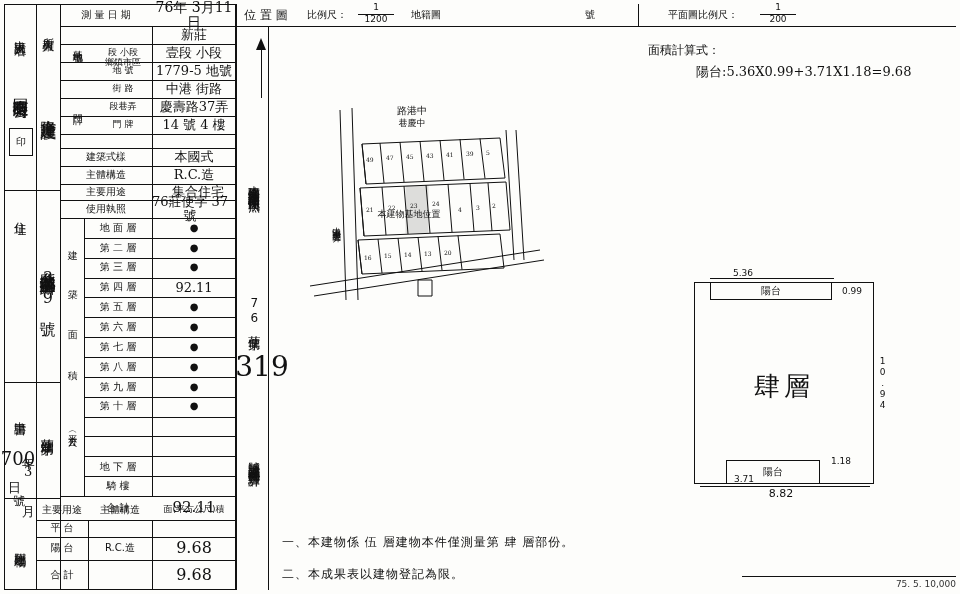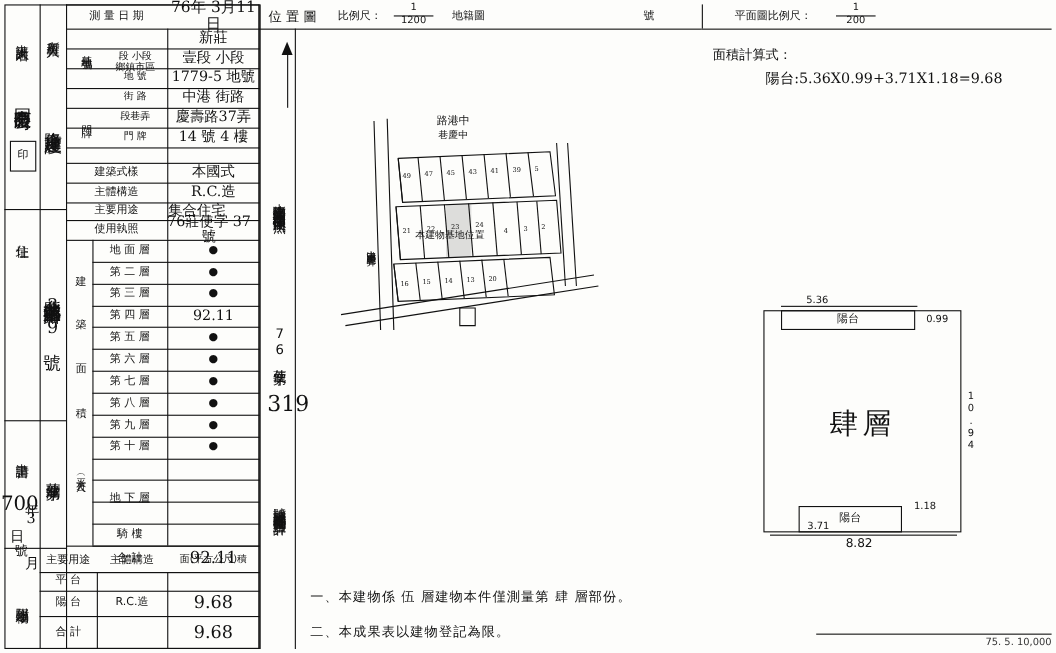--- a/index.html
+++ b/index.html
@@ -103,21 +103,21 @@
   <div class="lbl xs" style="left:94px;top:116px;width:58px;height:18px;">門 牌</div>
   <div class="lbl hw" style="left:152px;top:116px;width:84px;height:18px;">14 號 4 樓</div>
 
   <div class="lbl sm" style="left:60px;top:148px;width:92px;height:18px;">建築式樣</div>
   <div class="lbl hw" style="left:152px;top:148px;width:84px;height:18px;">本國式</div>
 
   <div class="lbl sm" style="left:60px;top:166px;width:92px;height:18px;">主體構造</div>
   <div class="lbl hw" style="left:152px;top:166px;width:84px;height:18px;">R.C.造</div>
 
   <div class="lbl sm" style="left:60px;top:184px;width:92px;height:16px;">主要用途</div>
-  <div class="lbl hw" style="left:137px;top:184px;width:84px;height:16px;">集合住宅</div>
+  <div class="lbl hw" style="left:156px;top:184px;width:84px;height:16px;">集合住宅</div>
 
   <div class="lbl sm" style="left:60px;top:200px;width:92px;height:18px;">使用執照</div>
   <div class="lbl hw" style="left:144px;top:200px;width:92px;height:18px;">76莊使字 37 號</div>
 
   <div class="vline" style="left:84px;top:218px;height:278px;"></div>
   <div class="vline" style="left:152px;top:218px;height:278px;"></div>
   <div class="hline" style="left:60px;top:496px;width:176px;"></div>
   <div class="hline" style="left:60px;top:520px;width:176px;"></div>
 
   <div class="lbl sm vert" style="left:60px;top:222px;width:24px;height:40px;">建</div>
@@ -157,21 +157,21 @@
       <div class="hline" style="left: 84px; top: 416.6px; width: 152px;"></div>
       <div class="lbl sm" style="left: 84px; top: 396.7px; width: 68px; height: 19.9px;">第 十 層</div>
       <div class="lbl" style="left: 152px; top: 396.7px; width: 84px; height: 19.9px; font-size: 10px;">●</div>
       <div class="hline" style="left: 84px; top: 436.4px; width: 152px;"></div>
       <div class="lbl sm" style="left: 84px; top: 416.6px; width: 68px; height: 19.9px;"></div>
       <div class="lbl hw" style="left: 152px; top: 416.6px; width: 84px; height: 19.9px; font-size: 13px;"></div>
       <div class="hline" style="left: 84px; top: 456.3px; width: 152px;"></div>
       <div class="lbl sm" style="left: 84px; top: 436.4px; width: 68px; height: 19.9px;"></div>
       <div class="lbl hw" style="left: 152px; top: 436.4px; width: 84px; height: 19.9px; font-size: 13px;"></div>
       <div class="hline" style="left: 84px; top: 476.1px; width: 152px;"></div>
-      <div class="lbl sm" style="left: 84px; top: 443px; width: 68px; height: 19.9px; text-decoration: underline;">地 下 層</div>
+      <div class="lbl sm" style="left: 84px; top: 457px; width: 68px; height: 19.9px;">地 下 層</div>
       <div class="lbl hw" style="left: 152px; top: 456.3px; width: 84px; height: 19.9px; font-size: 13px;"></div>
       <div class="hline" style="left: 84px; top: 496px; width: 152px;"></div>
       <div class="lbl sm" style="left: 84px; top: 476.1px; width: 68px; height: 19.9px;">騎  樓</div>
       <div class="lbl hw" style="left: 152px; top: 476.1px; width: 84px; height: 19.9px; font-size: 13px;"></div>
     </div>
 
   <div class="lbl sm" style="left:84px;top:496px;width:68px;height:24px;">合    計</div>
   <div class="lbl hw" style="left:152px;top:496px;width:84px;height:24px;font-size:15px;">92.11</div>
 
   <div class="hline" style="left:36px;top:520px;width:200px;"></div>
@@ -218,21 +218,21 @@
   <div class="vline" style="left:236px;top:4px;height:586px;"></div>
   <div class="vline" style="left:268px;top:26px;height:564px;"></div>
 
   <div style="position:absolute;left:255px;top:38px;width:14px;height:60px;">
     <div style="position:absolute;left:6px;top:8px;width:1px;height:52px;background:#111;"></div>
     <div style="position:absolute;left:1px;top:0px;width:0;height:0;border-left:5px solid transparent;border-right:5px solid transparent;border-bottom:12px solid #111;"></div>
   </div>
 
   <div class="lbl vert md" style="left:240px;top:100px;width:28px;height:168px;line-height:1.0;">本建物平面圖及建物面積係使用執照</div>
   <div class="lbl vert md" style="left:240px;top:272px;width:28px;height:82px;">76莊使字第</div>
-  <div class="lbl hw" style="left:238px;top:354px;width:48px;height:26px;font-size:20px;">319</div>
+  <div class="lbl hw" style="left:238px;top:354px;width:48px;height:26px;font-size:28px;">319</div>
   <div class="lbl vert md" style="left:240px;top:384px;width:28px;height:150px;">號設計圖或竣工平面圖轉繪計算</div>
 
   <div class="mapbox" style="left:300px;top:100px;width:250px;height:200px;">
     <svg width="250" height="200" viewBox="0 0 250 200">
       <g stroke="#111" stroke-width="1" fill="none">
 
         <path d="M62 44 L200 38 L205 78 L66 84 Z"></path>
         <path d="M62 44 L66 84"></path>
         <path d="M80 43 L84 83"></path>
         <path d="M100 42 L104 82"></path>

